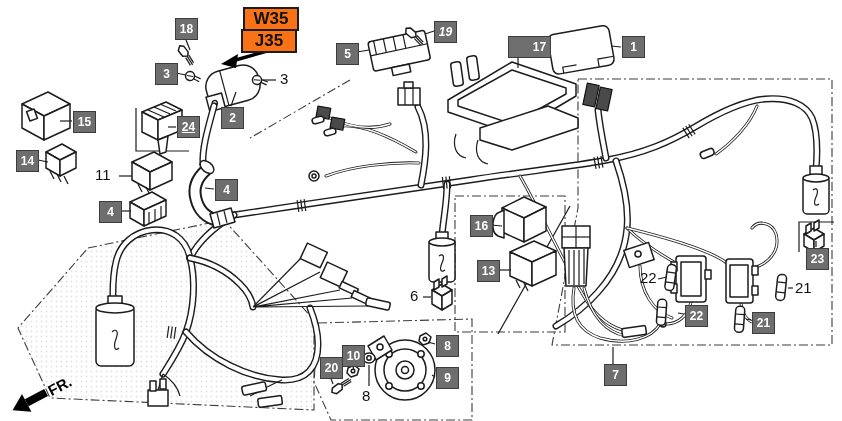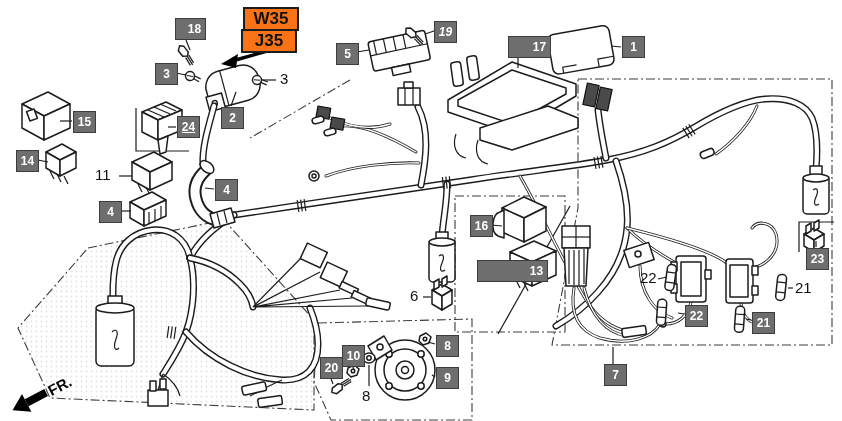--- a/index.html
+++ b/index.html
@@ -432,26 +432,26 @@
   <div class="badge" style="left:622px;top:36px;">1</div>
   <div class="badge" style="left:221px;top:107px;">2</div>
   <div class="badge" style="left:155px;top:63px;">3</div>
   <div class="badge" style="left:215px;top:179px;">4</div>
   <div class="badge" style="left:336px;top:43px;">5</div>
   <div class="badge" style="left:604px;top:364px;">7</div>
   <div class="badge" style="left:436px;top:335px;">8</div>
   <div class="badge" style="left:436px;top:367px;">9</div>
   <div class="badge" style="left:342px;top:345px;">10</div>
   <div class="badge" style="left:99px;top:201px;">4</div>
-  <div class="badge" style="left:477px;top:260px;padding-left:48px;">13</div>
+  <div class="badge" style="left:477px;top:260px;">13</div>
   <div class="badge" style="left:16px;top:150px;">14</div>
   <div class="badge" style="left:73px;top:111px;">15</div>
   <div class="badge" style="left:470px;top:215px;">16</div>
   <div class="badge" style="left:508px;top:36px;padding-left:20px;">17</div>
-  <div class="badge" style="left:175px;top:18px;padding-left:8px;">18</div>
+  <div class="badge" style="left:175px;top:18px;">18</div>
   <div class="badge" style="left:434px;top:21px;font-style:italic;">19</div>
   <div class="badge" style="left:320px;top:357px;">20</div>
   <div class="badge" style="left:752px;top:312px;">21</div>
   <div class="badge" style="left:685px;top:305px;">22</div>
   <div class="badge" style="left:806px;top:248px;">23</div>
   <div class="badge" style="left:177px;top:116px;text-decoration:underline;">24</div>
 
   <div class="plain" style="left:280px;top:71px;">3</div>
   <div class="plain" style="left:410px;top:288px;">6</div>
   <div class="plain" style="left:362px;top:388px;">8</div>

